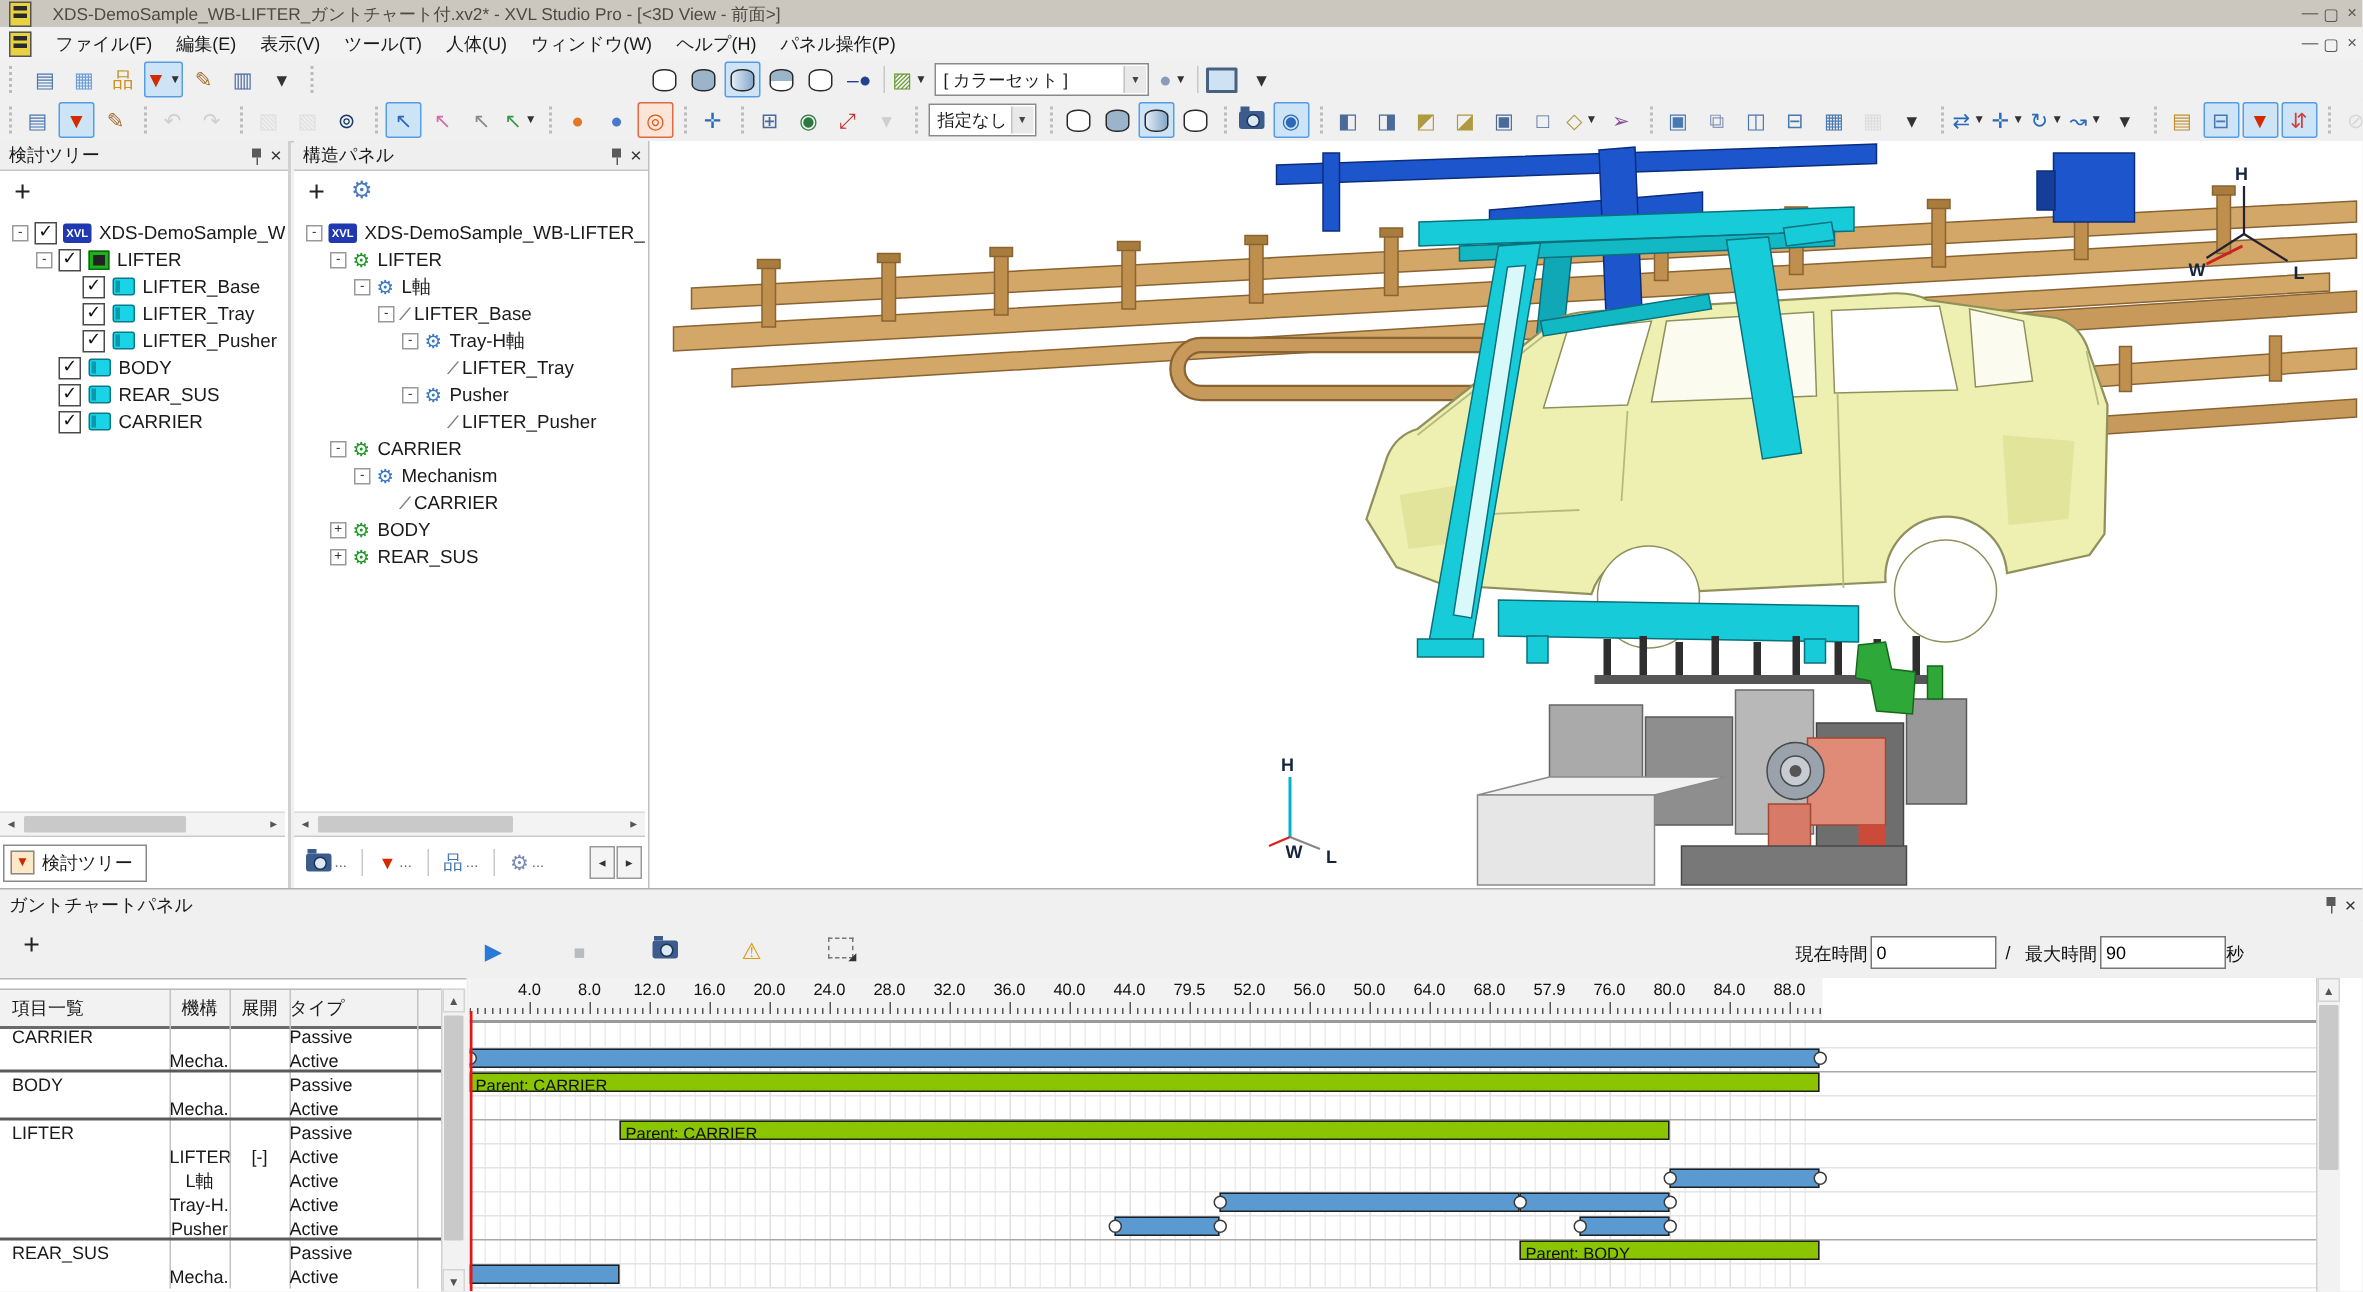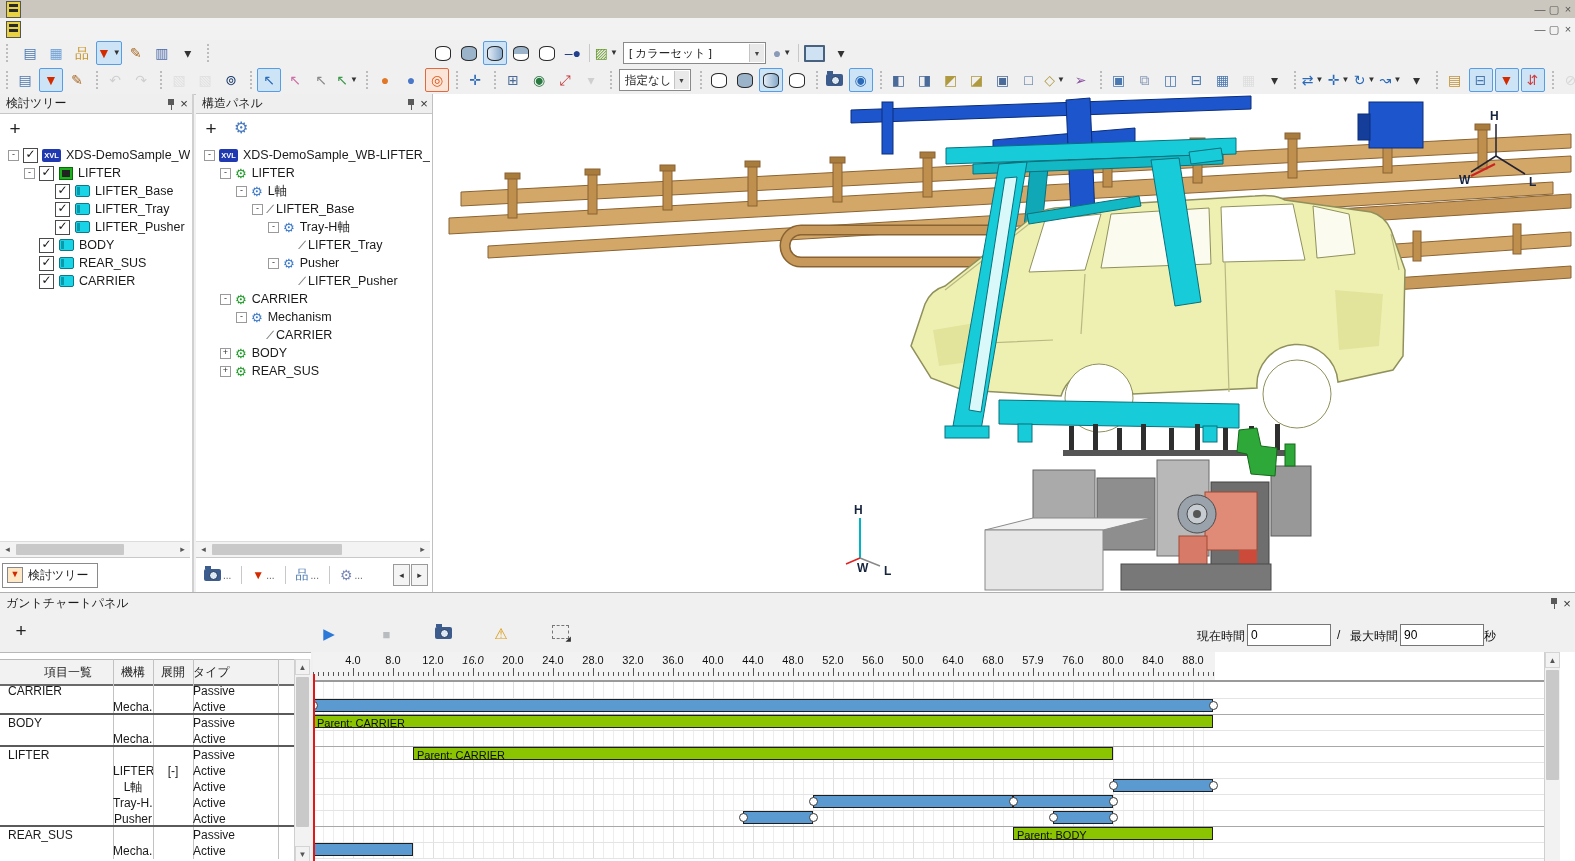--- a/index.html
+++ b/index.html
@@ -93,28 +93,39 @@
   .vscroll{position:absolute;background:#f2f2f2;border-left:1px solid #cfcfcf}
   .sbtn{position:absolute;left:0;width:15px;height:16px;background:#f2f2f2;border:1px solid #d4d4d4;
         font-size:8px;color:#555;text-align:center;line-height:15px;box-sizing:border-box}
   .sth{position:absolute;left:1px;width:13px;background:#c9c9c9;border-radius:1px}
 </style>
 </head>
 <body>
 
 <div id="titlebar" class="abs">
   <span class="ic-xvldoc"></span>
+  <span class="ttl">XDS-DemoSample_WB-LIFTER_ガントチャート付.xv2* - XVL Studio Pro - [&lt;3D View - 前面&gt;]</span>
   <span style="flex:1"></span>
   <span class="winctl">—</span>
   <span class="winctl">▢</span>
   <span class="winctl">×</span>
 </div>
 
 <div id="menubar" class="abs">
   <span class="ic-xvldoc"></span>
+  <span id="menu-items" style="display:flex">
+      <span class="menu-item">ファイル(F)</span>
+      <span class="menu-item">編集(E)</span>
+      <span class="menu-item">表示(V)</span>
+      <span class="menu-item">ツール(T)</span>
+      <span class="menu-item">人体(U)</span>
+      <span class="menu-item">ウィンドウ(W)</span>
+      <span class="menu-item">ヘルプ(H)</span>
+      <span class="menu-item">パネル操作(P)</span>
+    </span>
   <span style="flex:1"></span>
   <span class="winctl">—</span>
   <span class="winctl">▢</span>
   <span class="winctl">×</span>
 </div>
 
 <div id="tb1" class="abs tbrow">
     <span class="grip"></span>
     <span class="tbtn">
       <span style="color: rgb(74, 120, 176);">▤</span>
@@ -720,21 +731,21 @@
   <span class="abs glabel" style="left:1350px;top:16px">最大時間</span>
   <input class="abs ginput" style="left: 1400px; top: 12px; width: 76px;" value="90">
   <span class="abs glabel" style="left:1484px;top:16px">秒</span>
   <span class="abs i-mag" style="left:1502px;top:13px"></span>
   <span class="abs i-mag" style="left:1522px;top:13px"></span>
   
 </div>
 
 <div id="gantt-table" class="abs">
     <div style="position: absolute; left: 0px; top: 6px; width: 294px; height: 24px; background: rgb(242, 242, 242); border-bottom: 2px solid rgb(106, 106, 106); border-top: 1px solid rgb(184, 184, 184);">
-      <span class="thead-cell" style="left: 8px; width: 105px; top: 4px; margin-left: 36px;">項目一覧</span>
+      <span class="thead-cell" style="left: 8px; width: 105px; top: 4px;">項目一覧</span>
       <span class="thead-cell" style="left: 113px; width: 40px; top: 4px; text-align: center;">機構</span>
       <span class="thead-cell" style="left: 153px; width: 40px; top: 4px; text-align: center;">展開</span>
       <span class="thead-cell" style="left: 193px; width: 85px; top: 4px;">タイプ</span>
     </div>
     <div style="position: absolute; top: 6px; left: 113px; width: 1px; height: 200px; background: rgb(194, 194, 194);"></div>
     <div style="position: absolute; top: 6px; left: 153px; width: 1px; height: 200px; background: rgb(194, 194, 194);"></div>
     <div style="position: absolute; top: 6px; left: 193px; width: 1px; height: 200px; background: rgb(194, 194, 194);"></div>
     <div style="position: absolute; top: 6px; left: 278px; width: 1px; height: 200px; background: rgb(194, 194, 194);"></div>
     <div style="position: absolute; left: 0px; top: 30px; width: 294px; height: 16px;">
       <span class="tcell" style="left: 8px; width: 105px;">CARRIER</span>
@@ -818,21 +829,21 @@
       <div style="position: absolute; bottom: 4px; left: 120px; width: 1px; background: rgb(85, 85, 85); height: 8px;"></div>
       <span class="rlabel" style="left: 120px;">12.0</span>
       <div style="position: absolute; bottom: 4px; left: 125px; width: 1px; background: rgb(85, 85, 85); height: 4px;"></div>
       <div style="position: absolute; bottom: 4px; left: 130px; width: 1px; background: rgb(85, 85, 85); height: 4px;"></div>
       <div style="position: absolute; bottom: 4px; left: 135px; width: 1px; background: rgb(85, 85, 85); height: 4px;"></div>
       <div style="position: absolute; bottom: 4px; left: 140px; width: 1px; background: rgb(85, 85, 85); height: 4px;"></div>
       <div style="position: absolute; bottom: 4px; left: 145px; width: 1px; background: rgb(85, 85, 85); height: 4px;"></div>
       <div style="position: absolute; bottom: 4px; left: 150px; width: 1px; background: rgb(85, 85, 85); height: 4px;"></div>
       <div style="position: absolute; bottom: 4px; left: 155px; width: 1px; background: rgb(85, 85, 85); height: 4px;"></div>
       <div style="position: absolute; bottom: 4px; left: 160px; width: 1px; background: rgb(85, 85, 85); height: 8px;"></div>
-      <span class="rlabel" style="left: 160px; font-style: italic;">16.0</span>
+      <span class="rlabel" style="left: 160px;">16.0</span>
       <div style="position: absolute; bottom: 4px; left: 165px; width: 1px; background: rgb(85, 85, 85); height: 4px;"></div>
       <div style="position: absolute; bottom: 4px; left: 170px; width: 1px; background: rgb(85, 85, 85); height: 4px;"></div>
       <div style="position: absolute; bottom: 4px; left: 175px; width: 1px; background: rgb(85, 85, 85); height: 4px;"></div>
       <div style="position: absolute; bottom: 4px; left: 180px; width: 1px; background: rgb(85, 85, 85); height: 4px;"></div>
       <div style="position: absolute; bottom: 4px; left: 185px; width: 1px; background: rgb(85, 85, 85); height: 4px;"></div>
       <div style="position: absolute; bottom: 4px; left: 190px; width: 1px; background: rgb(85, 85, 85); height: 4px;"></div>
       <div style="position: absolute; bottom: 4px; left: 195px; width: 1px; background: rgb(85, 85, 85); height: 4px;"></div>
       <div style="position: absolute; bottom: 4px; left: 200px; width: 1px; background: rgb(85, 85, 85); height: 8px;"></div>
       <span class="rlabel" style="left: 200px;">20.0</span>
       <div style="position: absolute; bottom: 4px; left: 205px; width: 1px; background: rgb(85, 85, 85); height: 4px;"></div>
@@ -890,21 +901,21 @@
       <div style="position: absolute; bottom: 4px; left: 440px; width: 1px; background: rgb(85, 85, 85); height: 8px;"></div>
       <span class="rlabel" style="left: 440px;">44.0</span>
       <div style="position: absolute; bottom: 4px; left: 445px; width: 1px; background: rgb(85, 85, 85); height: 4px;"></div>
       <div style="position: absolute; bottom: 4px; left: 450px; width: 1px; background: rgb(85, 85, 85); height: 4px;"></div>
       <div style="position: absolute; bottom: 4px; left: 455px; width: 1px; background: rgb(85, 85, 85); height: 4px;"></div>
       <div style="position: absolute; bottom: 4px; left: 460px; width: 1px; background: rgb(85, 85, 85); height: 4px;"></div>
       <div style="position: absolute; bottom: 4px; left: 465px; width: 1px; background: rgb(85, 85, 85); height: 4px;"></div>
       <div style="position: absolute; bottom: 4px; left: 470px; width: 1px; background: rgb(85, 85, 85); height: 4px;"></div>
       <div style="position: absolute; bottom: 4px; left: 475px; width: 1px; background: rgb(85, 85, 85); height: 4px;"></div>
       <div style="position: absolute; bottom: 4px; left: 480px; width: 1px; background: rgb(85, 85, 85); height: 8px;"></div>
-      <span class="rlabel" style="left: 480px;">48.0</span>
+      <span class="rlabel" style="left: 480px;">79.5</span>
       <div style="position: absolute; bottom: 4px; left: 485px; width: 1px; background: rgb(85, 85, 85); height: 4px;"></div>
       <div style="position: absolute; bottom: 4px; left: 490px; width: 1px; background: rgb(85, 85, 85); height: 4px;"></div>
       <div style="position: absolute; bottom: 4px; left: 495px; width: 1px; background: rgb(85, 85, 85); height: 4px;"></div>
       <div style="position: absolute; bottom: 4px; left: 500px; width: 1px; background: rgb(85, 85, 85); height: 4px;"></div>
       <div style="position: absolute; bottom: 4px; left: 505px; width: 1px; background: rgb(85, 85, 85); height: 4px;"></div>
       <div style="position: absolute; bottom: 4px; left: 510px; width: 1px; background: rgb(85, 85, 85); height: 4px;"></div>
       <div style="position: absolute; bottom: 4px; left: 515px; width: 1px; background: rgb(85, 85, 85); height: 4px;"></div>
       <div style="position: absolute; bottom: 4px; left: 520px; width: 1px; background: rgb(85, 85, 85); height: 8px;"></div>
       <span class="rlabel" style="left: 520px;">52.0</span>
       <div style="position: absolute; bottom: 4px; left: 525px; width: 1px; background: rgb(85, 85, 85); height: 4px;"></div>

